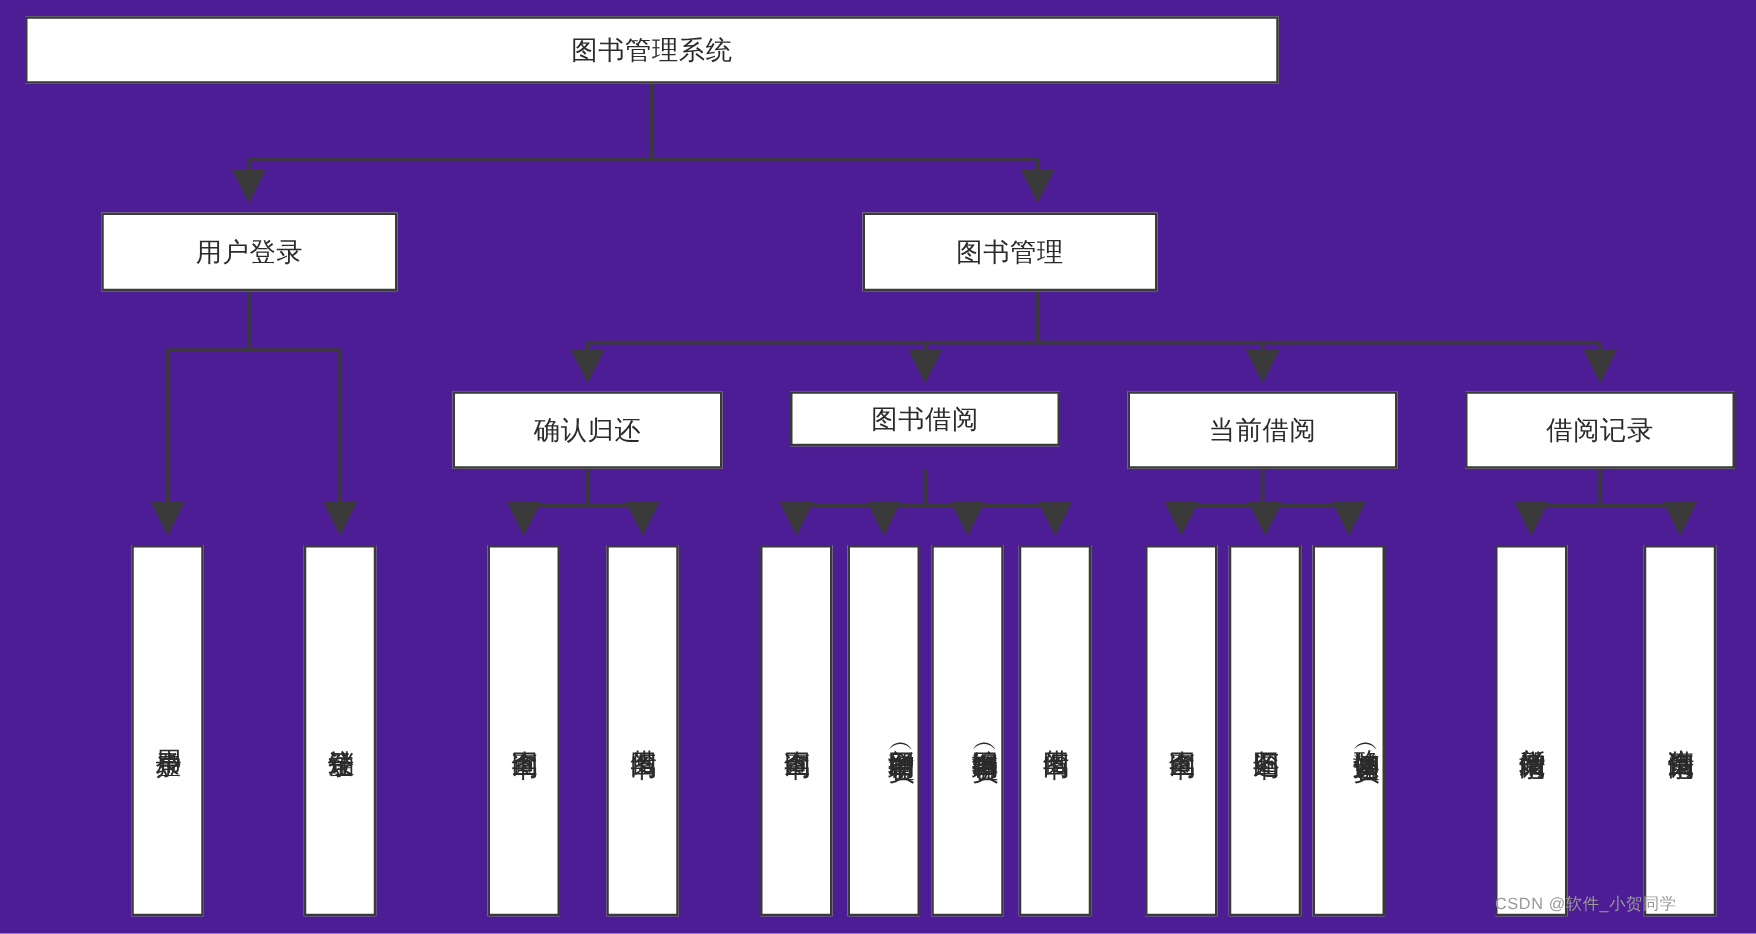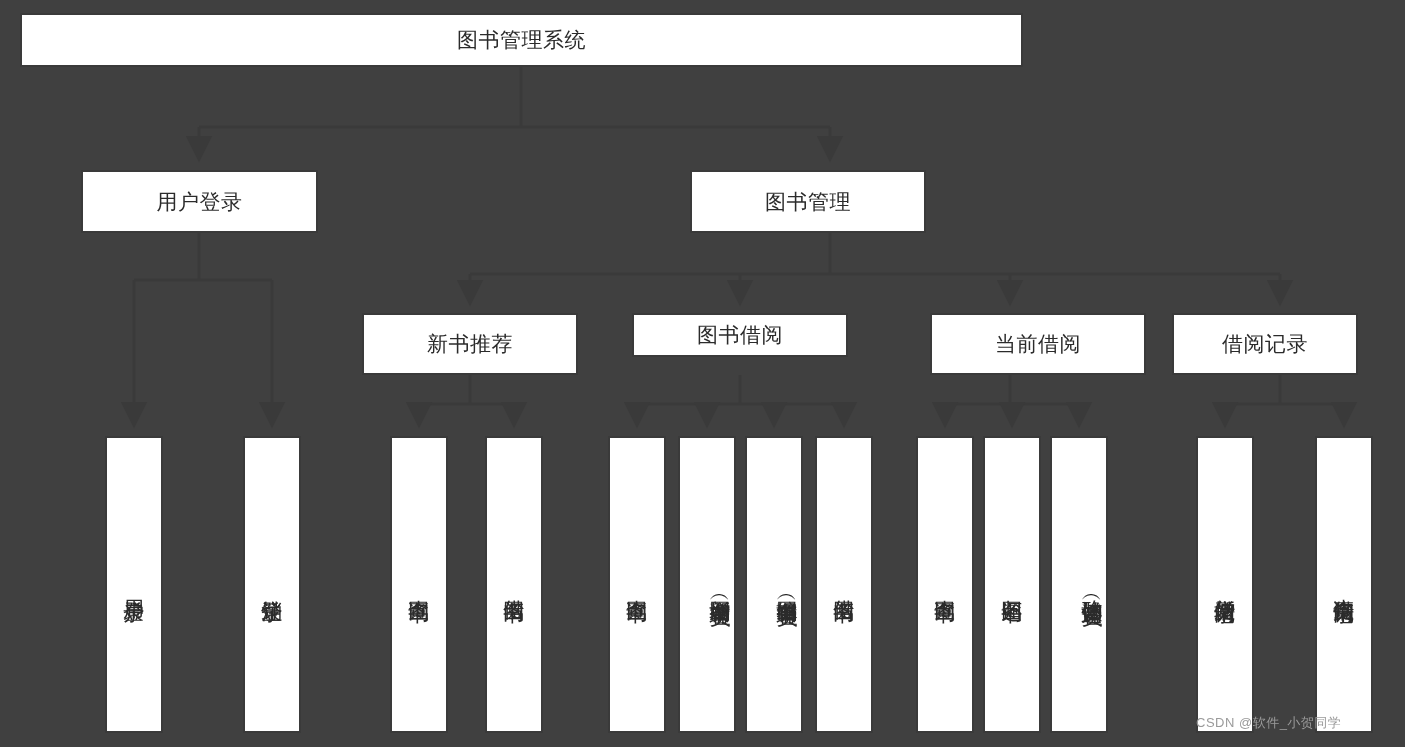--- a/index.html
+++ b/index.html
@@ -7,21 +7,21 @@
     padding: 0;
     background: #ffffff;
   }
   body {
     font-family: "Liberation Sans", "DejaVu Sans", sans-serif;
   }
   #canvas {
     position: relative;
     width: 1405px;
     height: 747px;
-    background: #404040;
+    background: #4c1d95;
     overflow: hidden;
   }
   #edges {
     position: absolute;
     left: 0;
     top: 0;
     width: 1405px;
     height: 747px;
     pointer-events: none;
   }
@@ -121,29 +121,29 @@
   </div>
 
   <div class="node node-h" style="left:81px; top:170px; width:237px; height:63px;">
     <span>用户登录</span>
   </div>
   <div class="node node-h" style="left:690px; top:170px; width:236px; height:63px;">
     <span>图书管理</span>
   </div>
 
   <div class="node node-h" style="left:362px; top:313px; width:216px; height:62px;">
-    <span>新书推荐</span>
+    <span>确认归还</span>
   </div>
   <div class="node node-h" style="left:632px; top:313px; width:216px; height:44px;">
     <span>图书借阅</span>
   </div>
-  <div class="node node-h" style="left:902px; top:313px; width:216px; height:62px;margin-left:28px;">
+  <div class="node node-h" style="left:902px; top:313px; width:216px; height:62px;">
     <span>当前借阅</span>
   </div>
-  <div class="node node-h" style="left:1172px; top:313px; width:186px; height:62px;">
+  <div class="node node-h" style="left:1172px; top:313px; width:216px; height:62px;">
     <span>借阅记录</span>
   </div>
 
   <div class="node node-v center" style="left:105px; top:436px; width:58px; height:297px;">
     <span>用户登录</span>
   </div>
   <div class="node node-v center" style="left:243px; top:436px; width:58px; height:297px;">
     <span>注销登录</span>
   </div>
 

